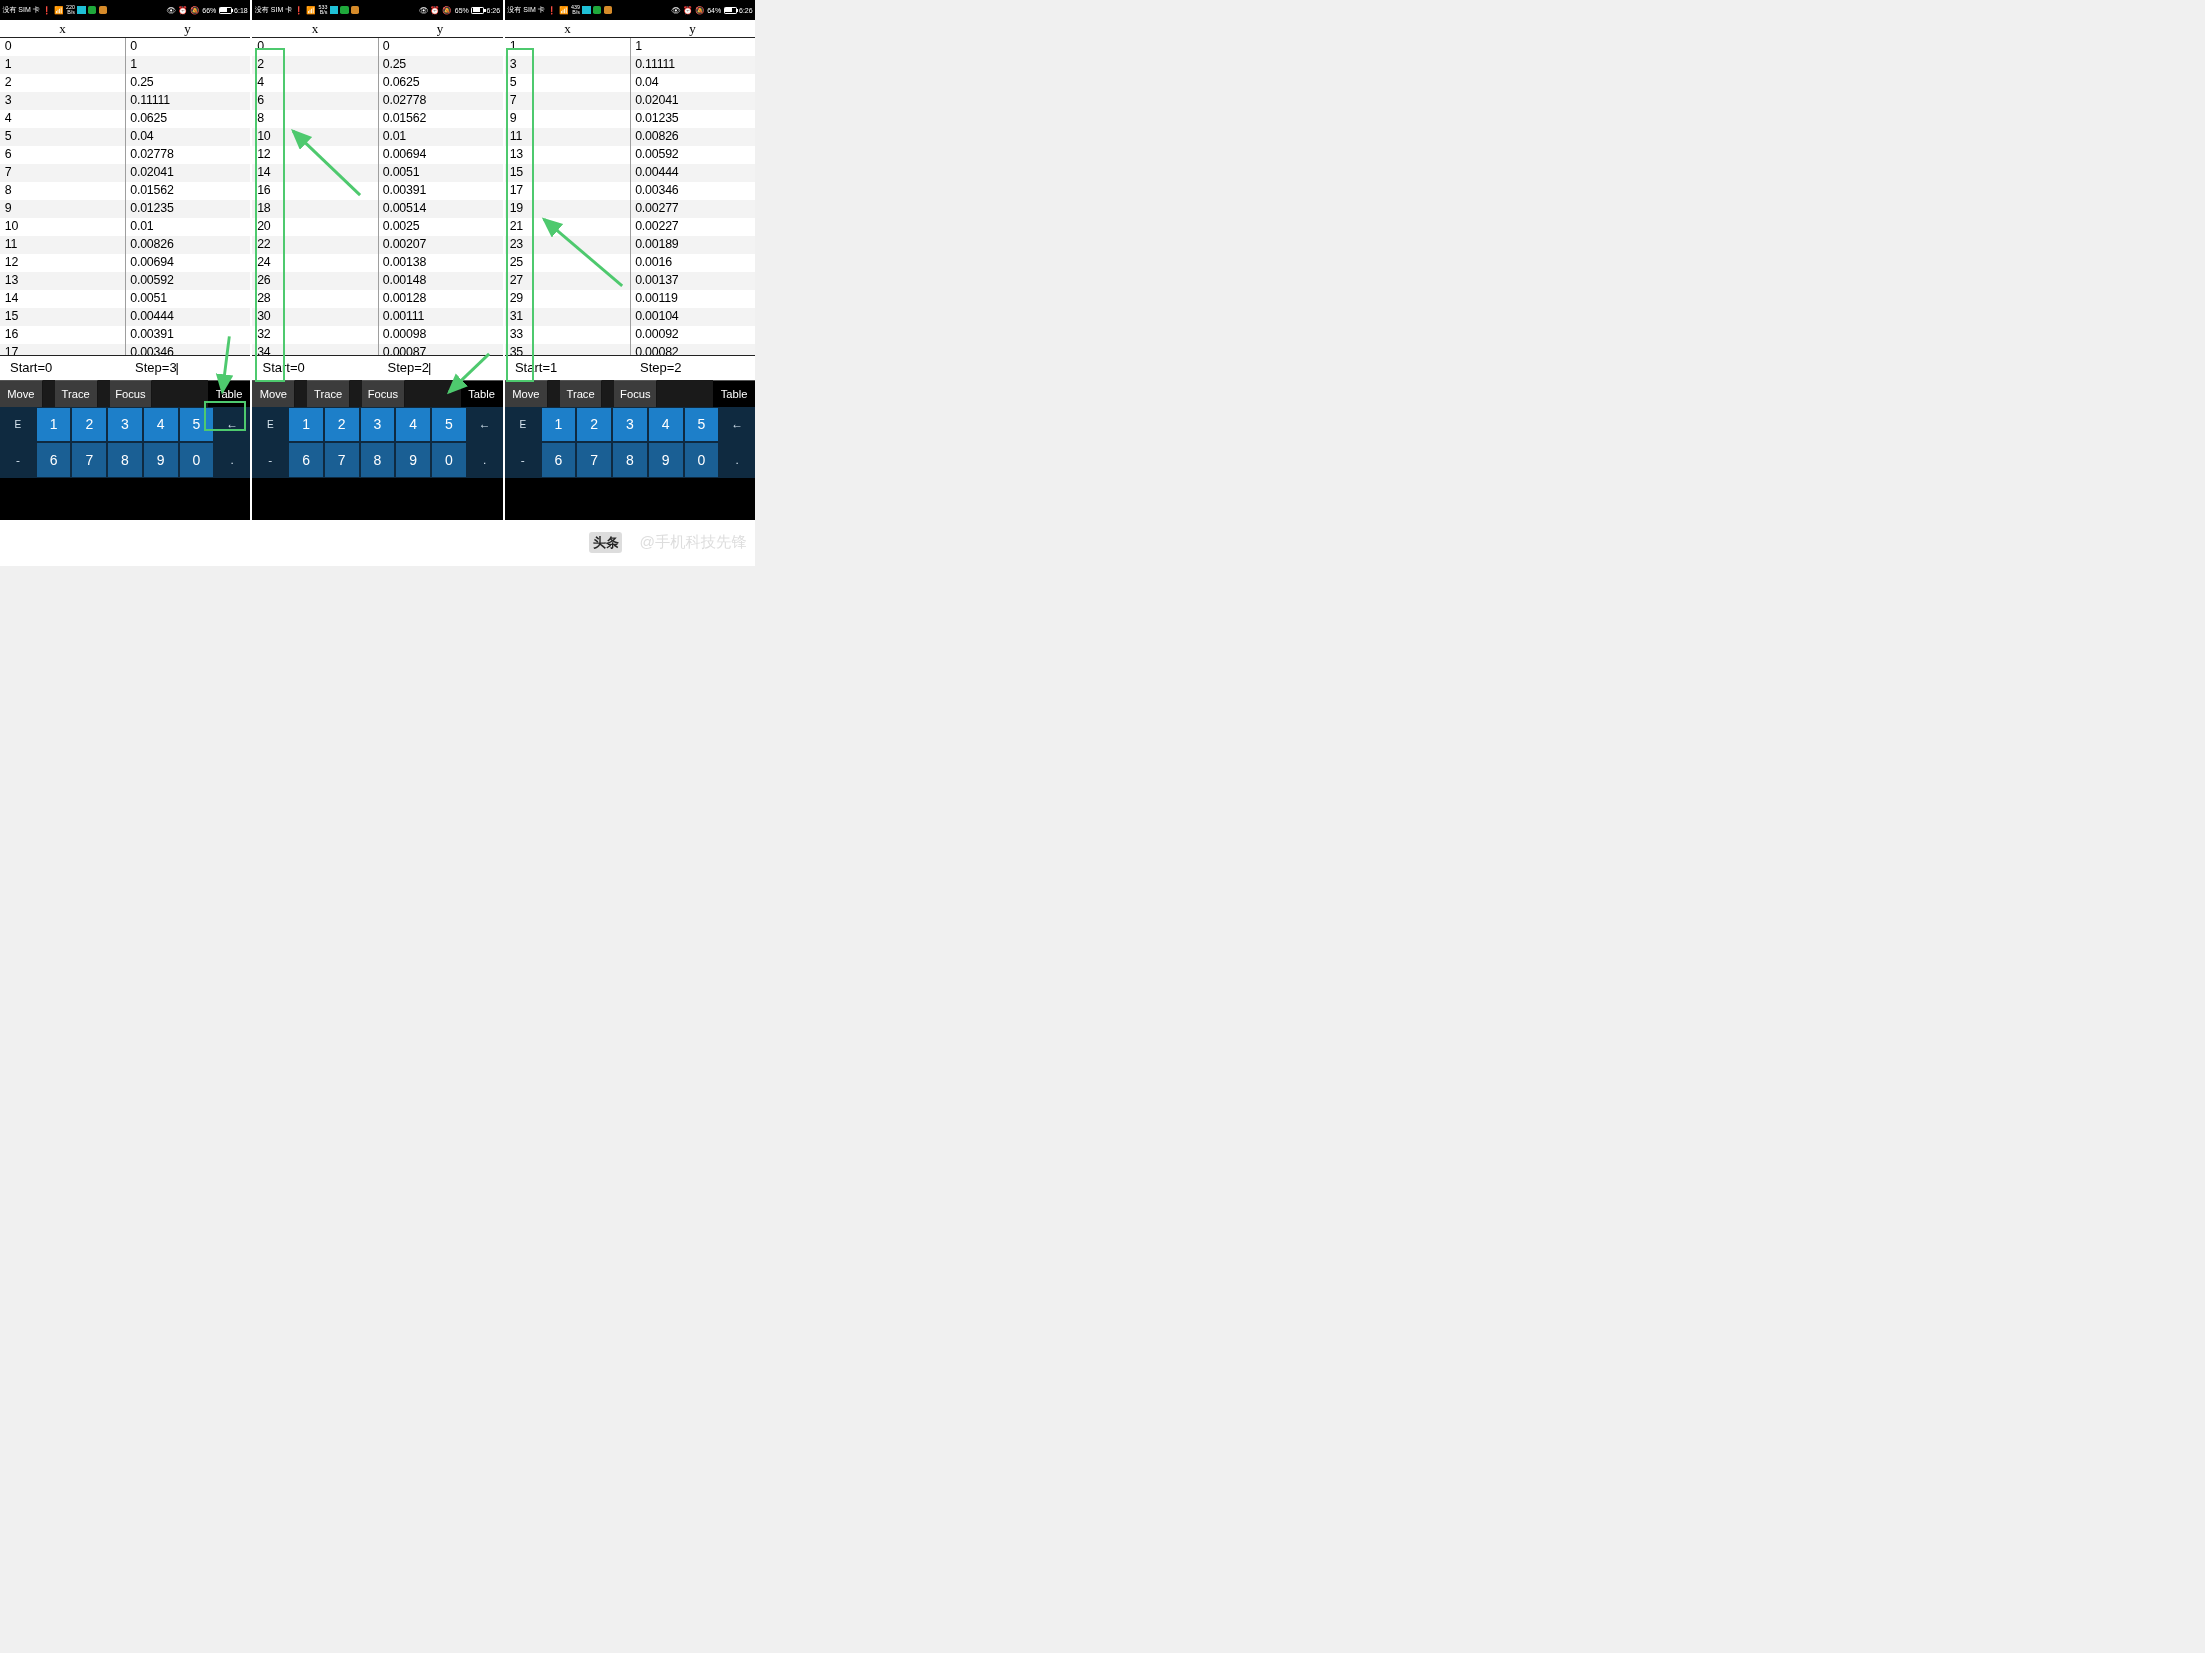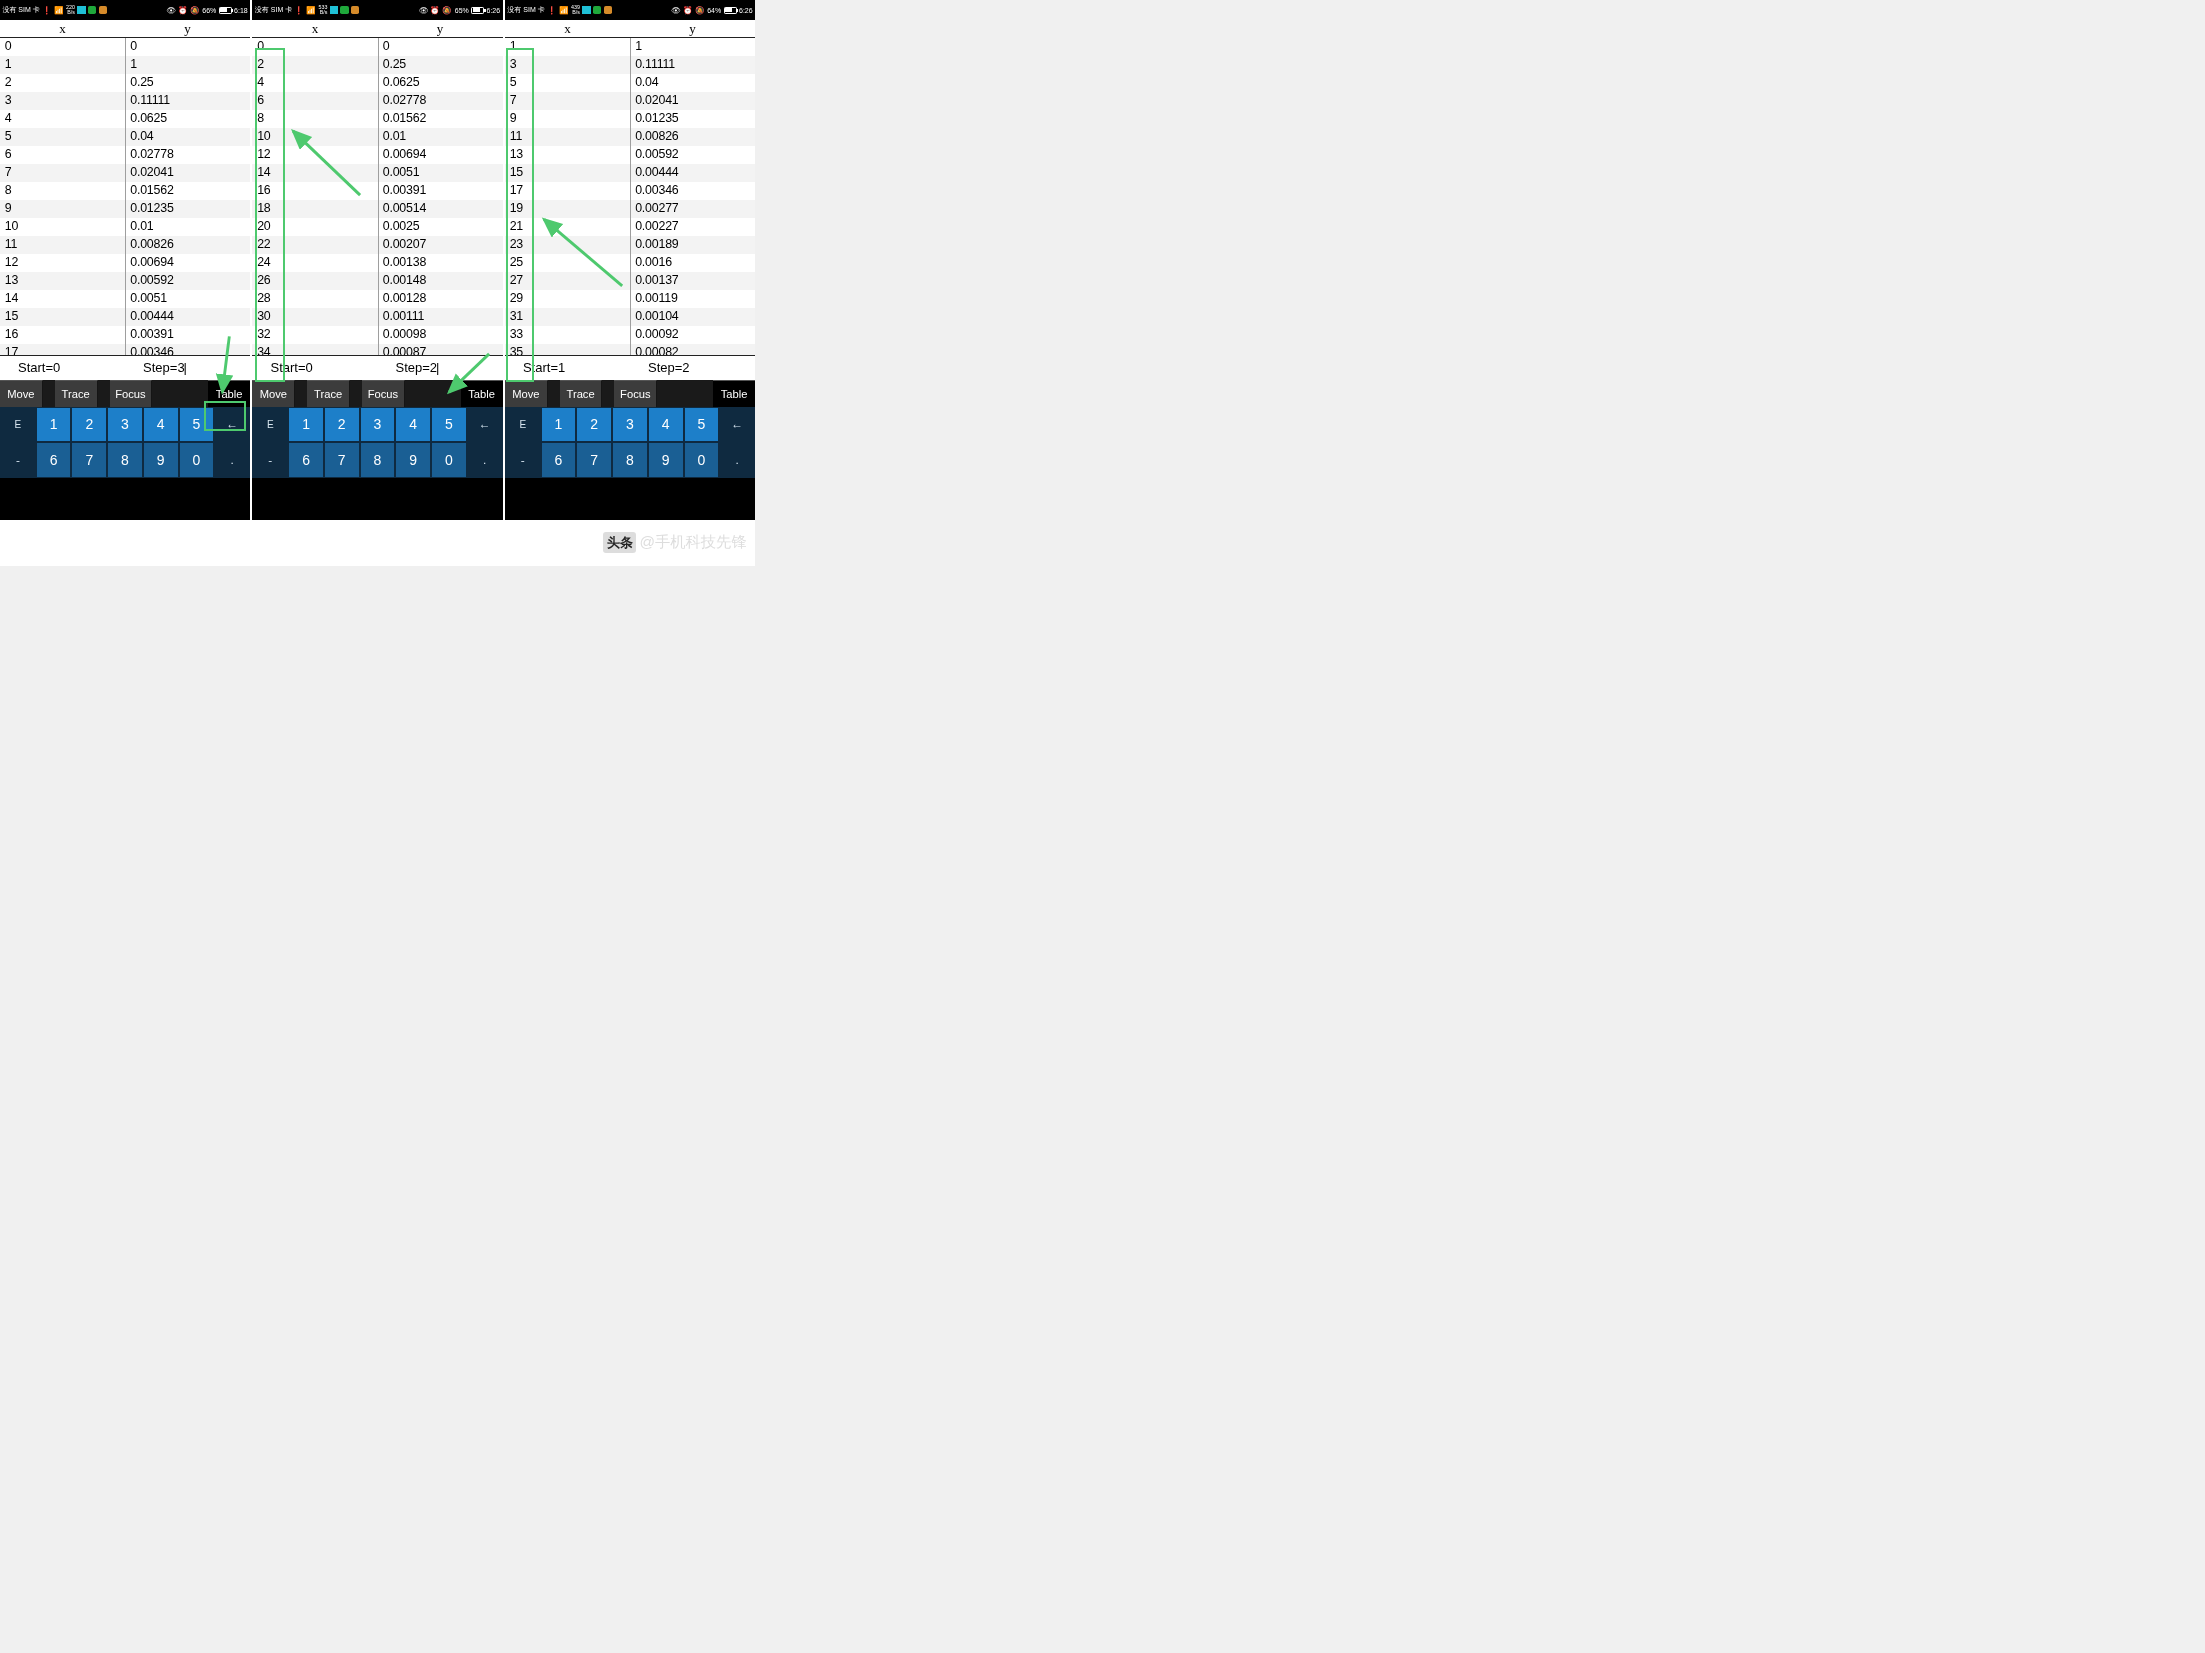--- a/index.html
+++ b/index.html
@@ -87,21 +87,21 @@
   
   .stepbar {
     display:flex;
     height:25px;
     align-items:center;
     font-family: Arial, sans-serif;
     font-size: 13px;
     font-weight:500;
     border-top:1.2px solid #222;
   }
-  .stepbar > div { flex:1; padding-left:18px; }
+  .stepbar > div { flex:1; padding-left:10px; }
   .cursor::after { content:"|"; font-weight:300; margin-left:-1.2px; }
 
   
   .tabs {
     display:flex;
     background:#1a1a1a;
     height:27px;
     gap:12px;
   }
   .tab {
@@ -160,21 +160,21 @@
   
   .watermark {
     position:absolute;
     right:8.3px;
     bottom:13px;
     color:#d8d8d8;
     font-size:15.3px;
     font-family: "Microsoft YaHei", Arial, sans-serif;
     display:flex;
     align-items:center;
-    gap:3px;
+    gap:17px;
     z-index:60;
     opacity:0.85;
   }
   .wm-logo {
     background:#d8d8d8;
     color:#000;
     border-radius:2.9px;
     padding:1.2px 3.5px;
     font-weight:bold;
     font-size:13px;

